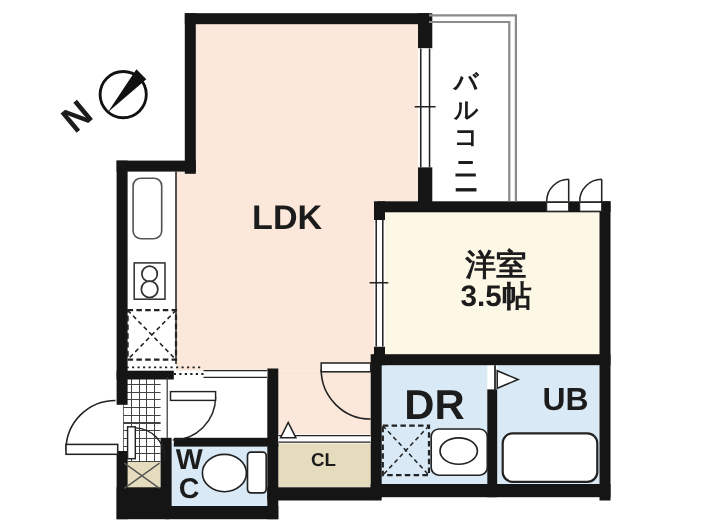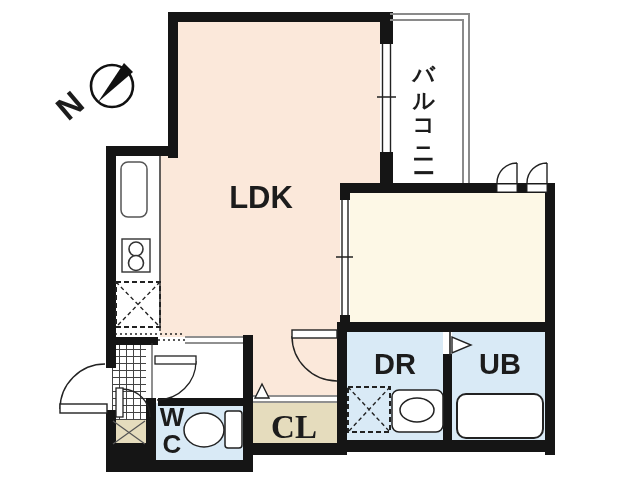--- a/index.html
+++ b/index.html
@@ -157,21 +157,23 @@
 
     <g>
       <circle cx="112" cy="86" r="21" fill="none" stroke="#111" stroke-width="2.6"></circle>
       <polygon points="98,102 124,63 133,72" fill="#111"></polygon>
     </g>
   </svg>
 
   <div class="label" id="north-letter" style="left:58px;top:88px;font-size:33px;">N</div>
   <div class="label" id="balcony-label" style="left:412px;top:34px;height:145px;font-size:22px;font-weight:600;">バルコニー</div>
   <div class="label" style="left:196px;top:181px;width:130px;font-size:31px;">LDK</div>
-  <div class="label" style="left:360px;top:349px;width:70px;font-size:29px;">DR</div>
-  <div class="label" style="left:465px;top:349px;width:70px;font-size:29px;">UB</div>
-  <div class="label" style="left:264px;top:410px;width:60px;font-size:33px;font-family:Liberation Serif, serif;">CL</div>
+  <div class="label" style="left:390px;top:226px;width:122px;font-size:28px;">洋室</div>
+  <div class="label" style="left:390px;top:255px;width:122px;font-size:27px;">3.5帖</div>
+  <div class="label" style="left:360px;top:349px;width:70px;font-size:38px;">DR</div>
+  <div class="label" style="left:465px;top:349px;width:70px;font-size:29px;text-align:right;">UB</div>
+  <div class="label" style="left:264px;top:410px;width:60px;font-size:17px;">CL</div>
   <div class="label" style="left:158px;top:404px;width:28px;font-size:26px;line-height:27px;">
     <div>W</div>
     <div>C</div>
   </div>
 
 </div>
 
 </body></html>

